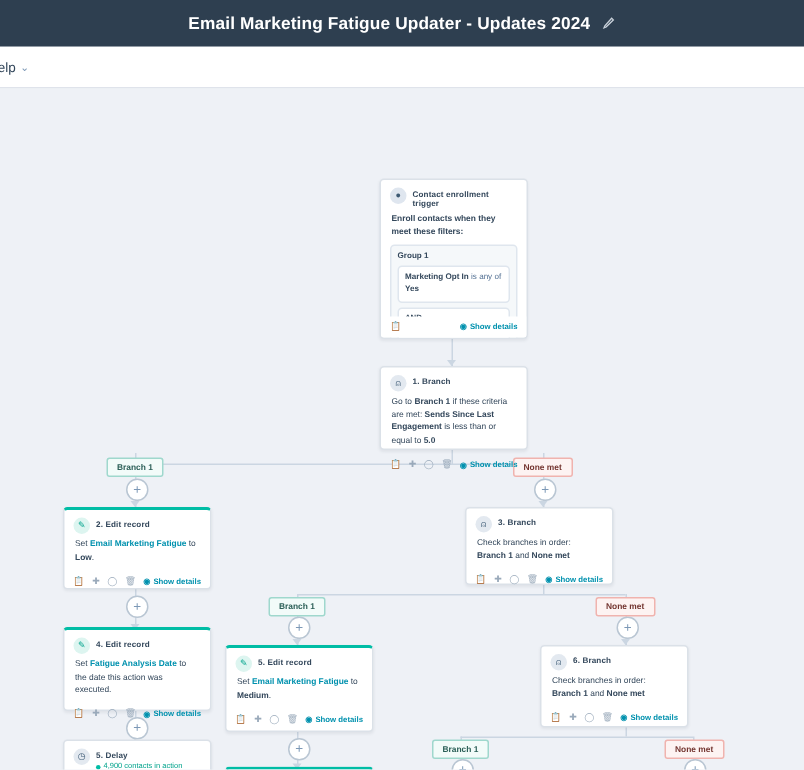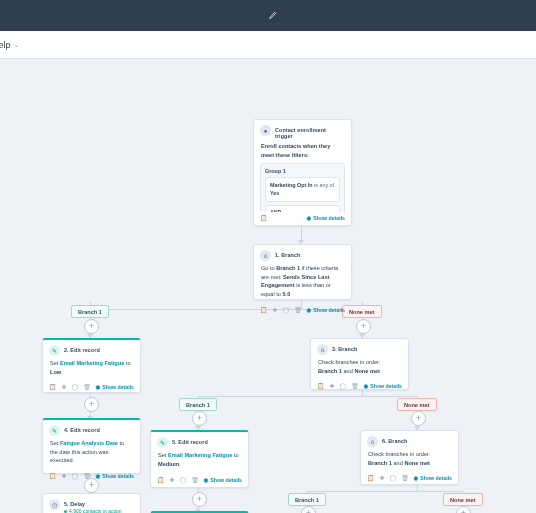--- a/index.html
+++ b/index.html
@@ -112,20 +112,21 @@
   .androw{
     background:#ffffff;border:1px solid #dfe6ee;border-radius:3px;
     padding:3px 4px;font-size:5.2px;font-weight:bold;margin-bottom:3px;color:#33475b;
   }
   .clip{overflow:hidden;}
 </style>
 </head>
 <body>
 
 <div class="topbar">
+  <span class="topbar-title">Email Marketing Fatigue Updater - Updates 2024</span>
   <span class="pencil-icon">
     <svg width="9" height="9" viewBox="0 0 16 16" fill="none" stroke="#c9d1da" stroke-width="1.6">
       <path d="M12 2l2 2-8.5 8.5L3 13.5l1-2.5L12 2z"></path>
     </svg>
   </span>
 </div>
 
 <div class="navstrip">
   <div class="help-menu">
     <span>Help</span>

